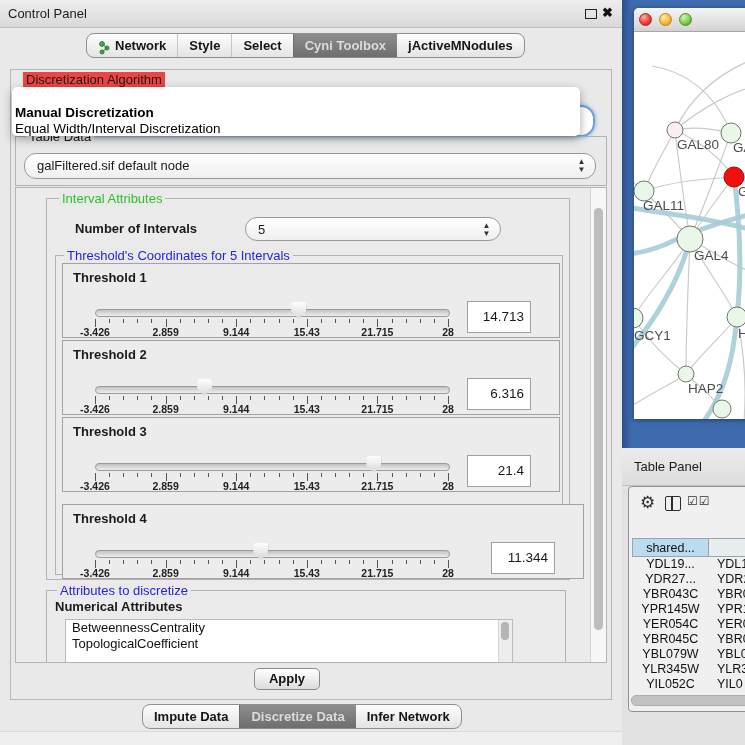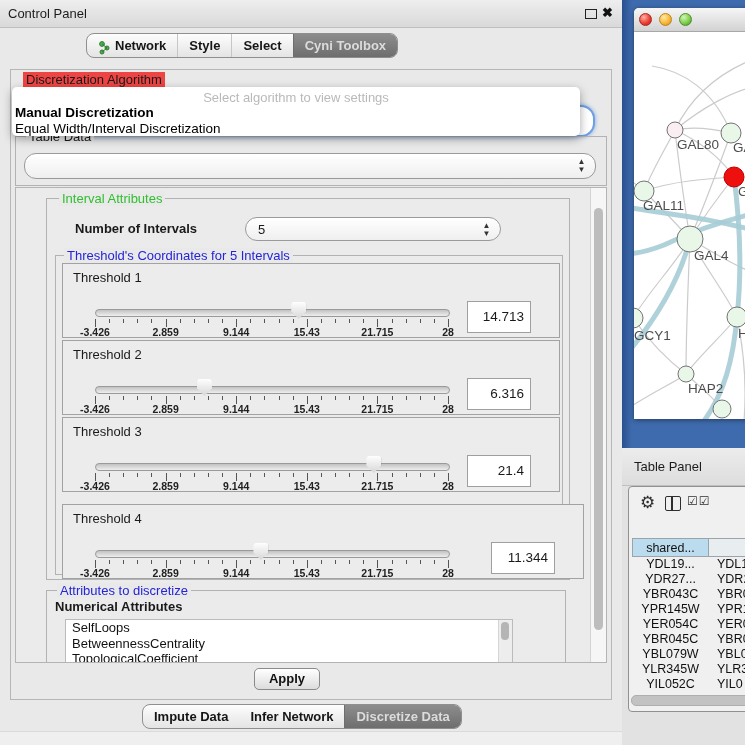--- a/index.html
+++ b/index.html
@@ -42,21 +42,21 @@
        border:1px solid #b4b4b4;background:#ebebeb;overflow:hidden}
   .vscroll{position:absolute;right:0;top:0;bottom:0;width:15px;background:#f6f6f6;border-left:1px solid #d4d4d4}
   .vscroll .thumb{position:absolute;left:3px;top:20px;width:9px;height:422px;border-radius:5px;background:#bdbdbd}
 
   .fs-interval{left:30px;top:10px;width:522px;height:380px}
   .num-label{position:absolute;left:28px;top:22px;font-weight:700;font-size:13px}
   .num-combo{left:198px;top:18px;width:256px;height:24px}
   .fs-thr{left:8px;top:56px;width:506px;height:318px}
 
   .thr-box{position:absolute;left:6px;width:496px;height:73px;border:1px solid #a2a2a2;background:#ececec}
-  .thr-title{position:absolute;left:10px;top:6px;font-weight:400;font-size:13px}
+  .thr-title{position:absolute;left:10px;top:6px;font-weight:700;font-size:13px}
   .thr-track{position:absolute;left:32px;top:45px;width:353px;height:6px;border:1px solid #9a9a9a;
        border-radius:4px;background:linear-gradient(#c2c2c2,#eeeeee)}
   .thr-thumb{position:absolute;top:38px;width:15px;height:17px;
        background:linear-gradient(#fefefe,#d7d7d7);
        clip-path:polygon(0 12%,12% 0,88% 0,100% 12%,100% 55%,50% 100%,0 55%);
        filter:drop-shadow(0 0 1px #777)}
   .thr-ticks{position:absolute;left:32px;top:55px;width:353px;height:9px}
   .tick{position:absolute;top:0;width:1px;background:#555}
   .thr-labels{position:absolute;left:32px;top:62px;width:353px;height:11px}
   .tick-label{position:absolute;transform:translateX(-50%);font-size:10.5px;font-weight:700;color:#222;white-space:nowrap}
@@ -147,29 +147,33 @@
       </div>
       <div class="tab">
         <span>Style</span>
       </div>
       <div class="tab">
         <span>Select</span>
       </div>
       <div class="tab active">
         <span>Cyni Toolbox</span>
       </div>
+      <div class="tab after-active">
+        <span>jActiveMNodules</span>
+      </div>
     </div>
 
   <div class="outer">
     <span class="group-label algo-label">Discretization Algorithm</span>
     <div class="algo-combo"></div>
 
     <div class="fieldset fs-tabledata">
       <span class="fs-label" style="left:10px;color:#1a1a1a">Table Data</span>
       <div class="combo" style="left:8px;top:16px;width:572px;height:26px">
+        <span>galFiltered.sif default node</span>
         <span class="spinner">▲<br>▼</span>
       </div>
     </div>
 
     <div class="innerpanel">
 
       <div class="fieldset fs-interval">
         <span class="fs-label" style="left:12px;color:#2fbf2f">Interval Attributes</span>
         <span class="num-label">Number of Intervals</span>
         <div class="combo num-combo">
@@ -348,52 +352,50 @@
               <div class="thr-value">11.344</div>
             </div>
           </div>
       </div>
 
       <div class="fieldset fs-attr">
         <span class="fs-label" style="left:10px;color:#2424d8">Attributes to discretize</span>
         <span class="attr-title">Numerical Attributes</span>
         <div class="attr-list" id="attr-list">
 
-        <div class="attr-item">SelfLoops</div>
             <div class="attr-item">BetweennessCentrality</div>
             <div class="attr-item">TopologicalCoefficient</div>
             <div class="attr-scroll">
               <div class="thumb"></div>
             </div>
           </div>
       </div>
 
       <div class="vscroll">
           <div class="thumb"></div>
         </div>
     </div>
 
     <div class="apply-btn">Apply</div>
   </div>
 
   <div class="bottom-tabbar" id="bottom-tabs">
       <div class="tab">
         <span>Impute Data</span>
       </div>
+      <div class="tab active">
+        <span>Discretize Data</span>
+      </div>
       <div class="tab after-active">
         <span>Infer Network</span>
       </div>
-      <div class="tab active">
-        <span>Discretize Data</span>
-      </div>
     </div>
   <div class="bottom-strip"></div>
 
   <div class="popup">
-    <div class="popup-placeholder">Select algorithm to view settings</div>
     <div class="popup-opt1">Manual Discretization</div>
     <div class="popup-opt2">Equal Width/Interval Discretization</div>
   </div>
 </div>
 
 <div class="rp">
   <div class="net-frame">
     <div class="net-win">
       <div class="net-titlebar">
         <span class="tl tl-red"></span>

